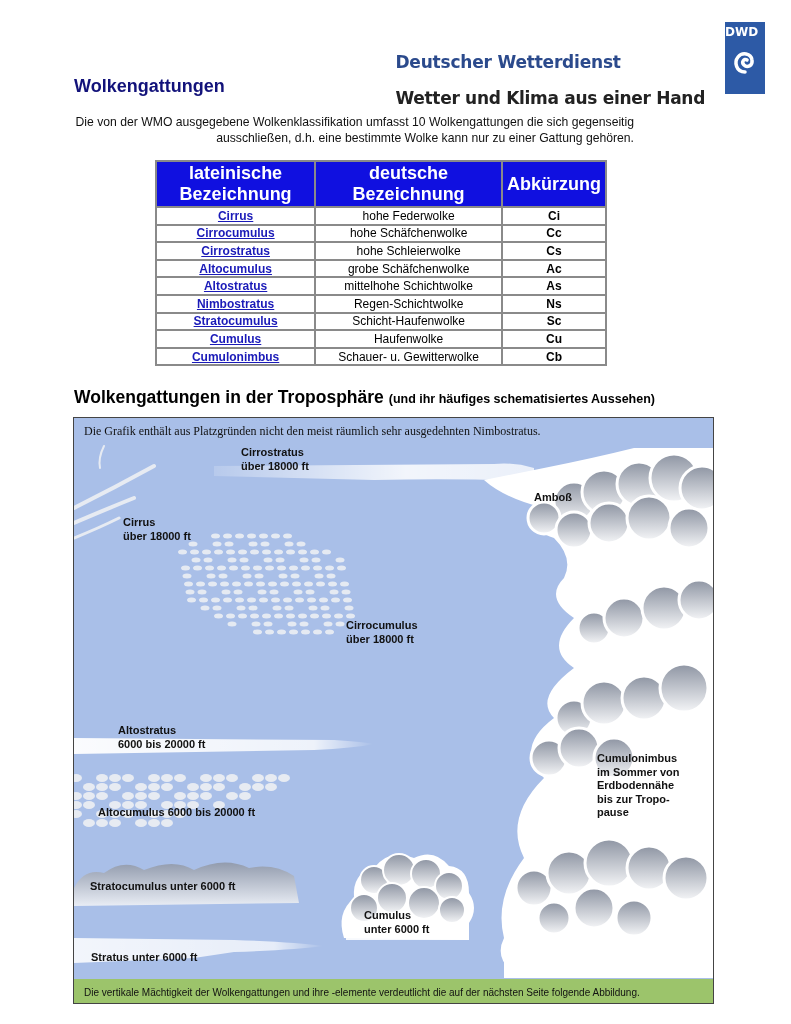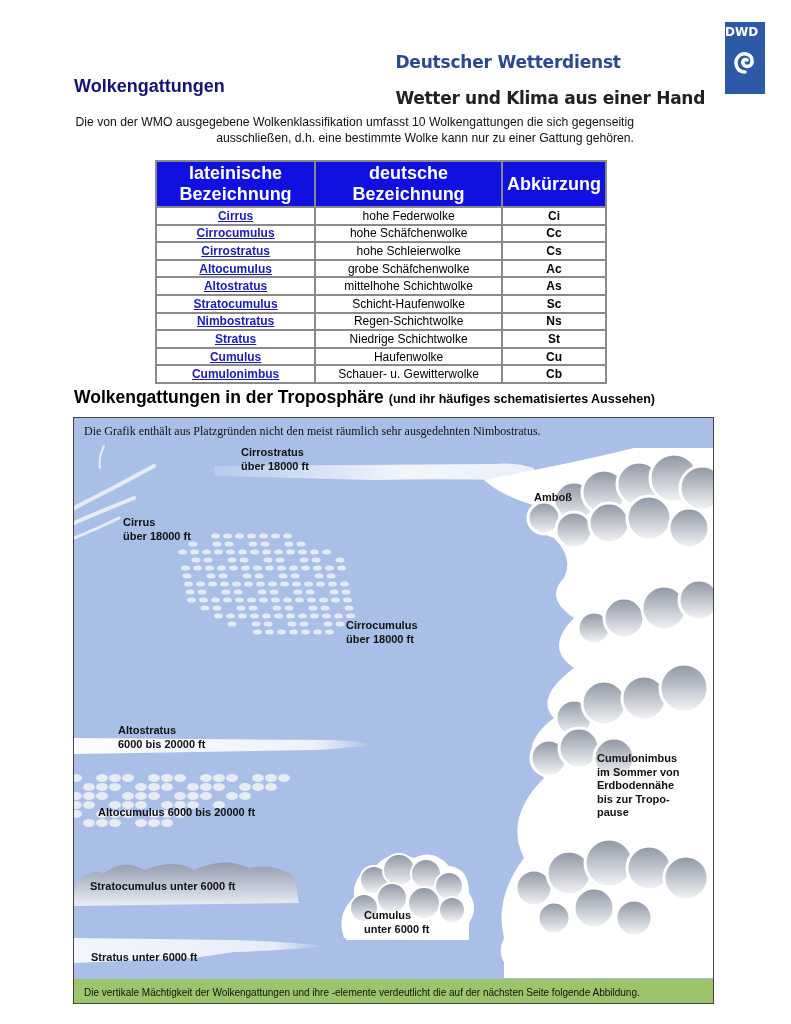--- a/index.html
+++ b/index.html
@@ -84,33 +84,28 @@
         <td class="lat"><a href="#">Altocumulus</a></td>
         <td>grobe Schäfchenwolke</td>
         <td class="abbr">Ac</td>
       </tr>
       <tr>
         <td class="lat"><a href="#">Altostratus</a></td>
         <td>mittelhohe Schichtwolke</td>
         <td class="abbr">As</td>
       </tr>
       <tr>
+        <td class="lat"><a href="#">Nimbostratus</a></td>
+        <td>Regen-Schichtwolke</td>
+        <td class="abbr">Ns</td>
+      </tr>
+      <tr>
         <td class="lat"><a href="#">Stratocumulus</a></td>
         <td>Schicht-Haufenwolke</td>
         <td class="abbr">Sc</td>
-      </tr>
-      <tr>
-        <td class="lat"><a href="#">Nimbostratus</a></td>
-        <td>Regen-Schichtwolke</td>
-        <td class="abbr">Ns</td>
-      </tr>
-      <tr>
-        <td class="lat"><a href="#">Stratus</a></td>
-        <td>Niedrige Schichtwolke</td>
-        <td class="abbr">St</td>
       </tr>
       <tr>
         <td class="lat"><a href="#">Cumulus</a></td>
         <td>Haufenwolke</td>
         <td class="abbr">Cu</td>
       </tr>
       <tr>
         <td class="lat"><a href="#">Cumulonimbus</a></td>
         <td>Schauer- u. Gewitterwolke</td>
         <td class="abbr">Cb</td>

